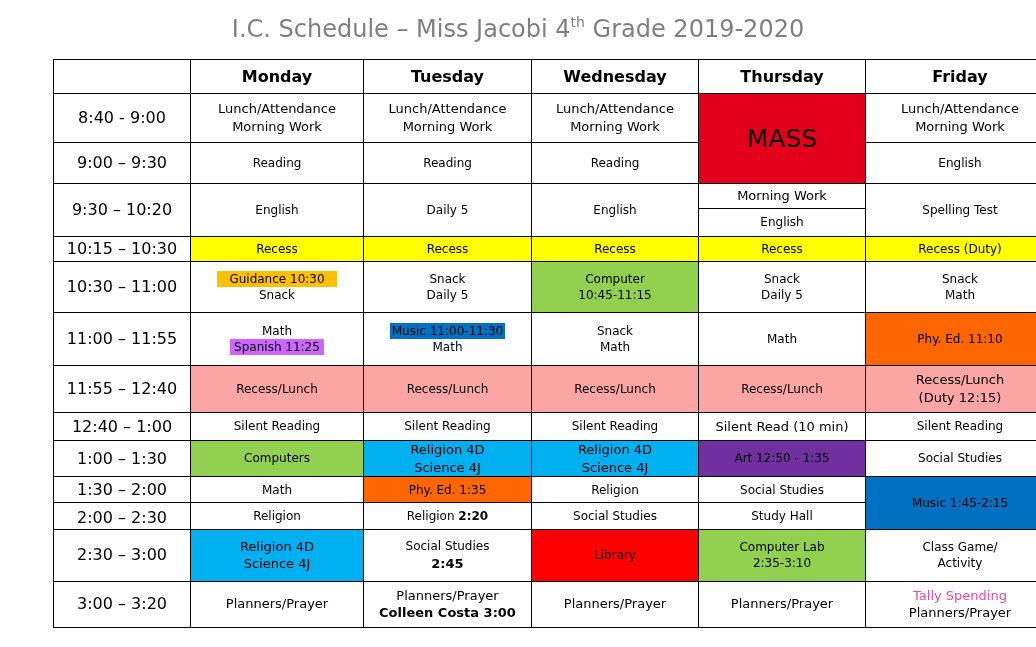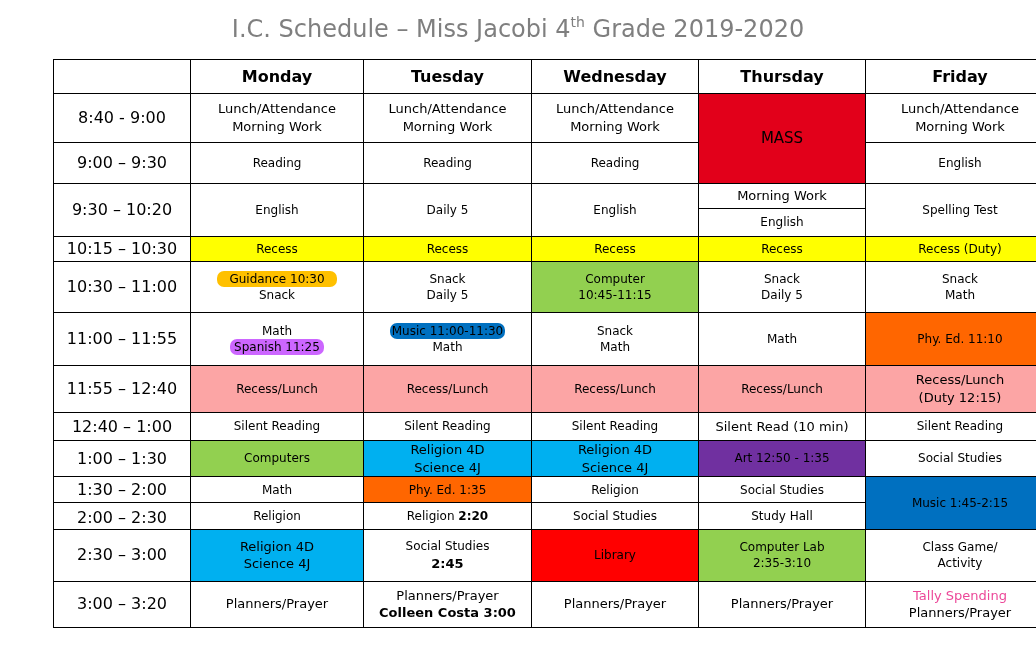--- a/index.html
+++ b/index.html
@@ -9,23 +9,23 @@
            font-size: 24px; color: #7f7f7f; letter-spacing: 0px; }
   .title sup { font-size: 14px; vertical-align: 10px; }
   table.sched { position: absolute; left: 21px; top: 59px; border-collapse: collapse;
                 table-layout: fixed; width: 1001px; margin-left: 32px; }
   table.sched td, table.sched th { border: 1.5px solid #000; text-align: center; vertical-align: middle;
                                     padding: 0; overflow: hidden; line-height: 1.35; }
   th { font-weight: bold; font-size: 16px; }
   td.time { font-size: 16px; vertical-align: top; padding-top: 3px; }
   .sm { font-size: 13px; }
   .md { font-size: 12px; }
-  .lg { font-size: 15px; }
+  .lg { font-size: 25px; }
   .bold { font-weight: bold; }
-  .hl { display: inline-block; padding: 0 4px; border-radius: 7px; }
+  .hl { display: inline-block; padding: 0 4px; }
   .line { display: block; }
 </style>
 </head>
 <body>
 
 <div class="title"><span>I.C. Schedule – Miss Jacobi 4</span><sup>th</sup><span> Grade 2019-2020</span></div>
 
 <table class="sched">
   <colgroup>
     <col style="width:137px">

